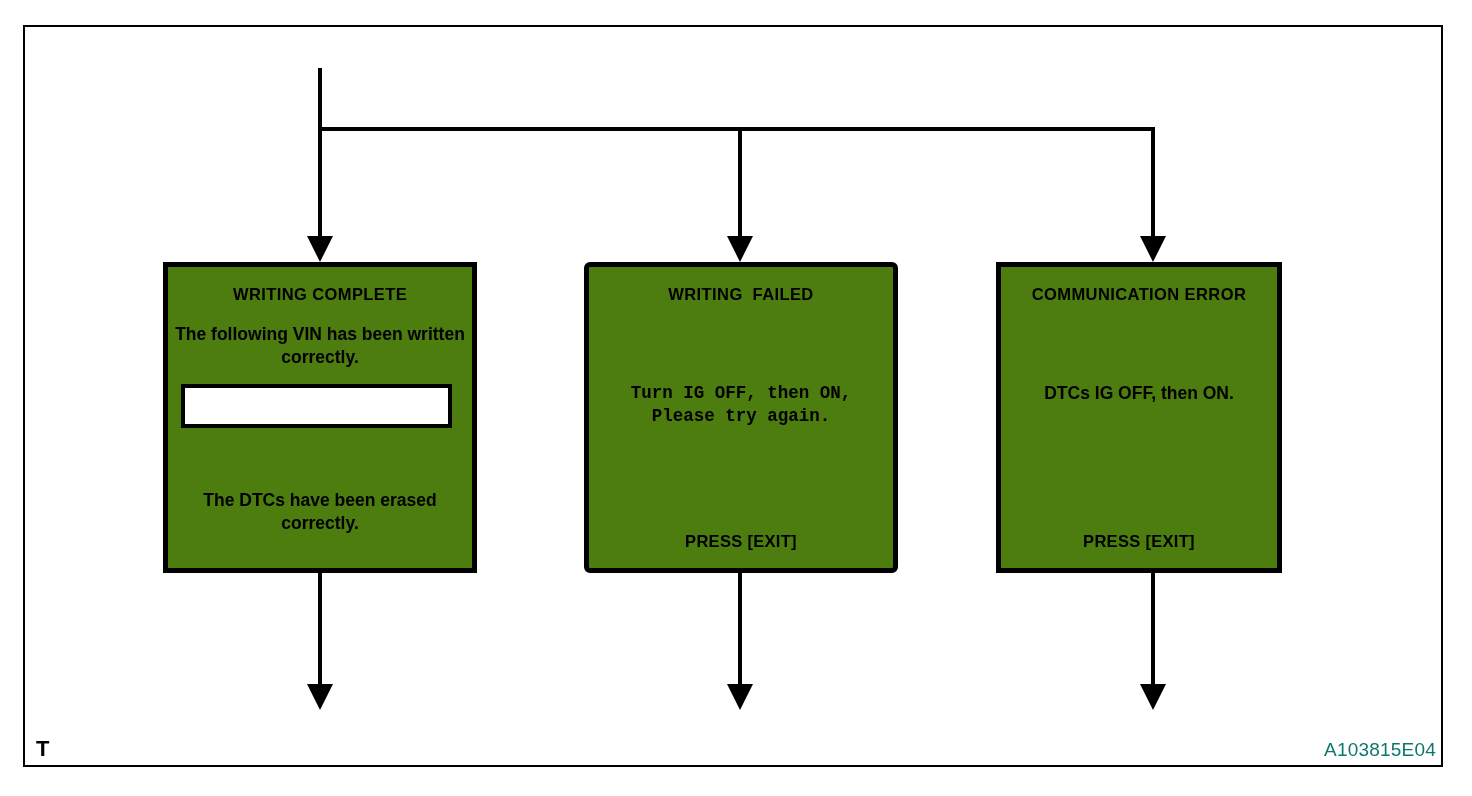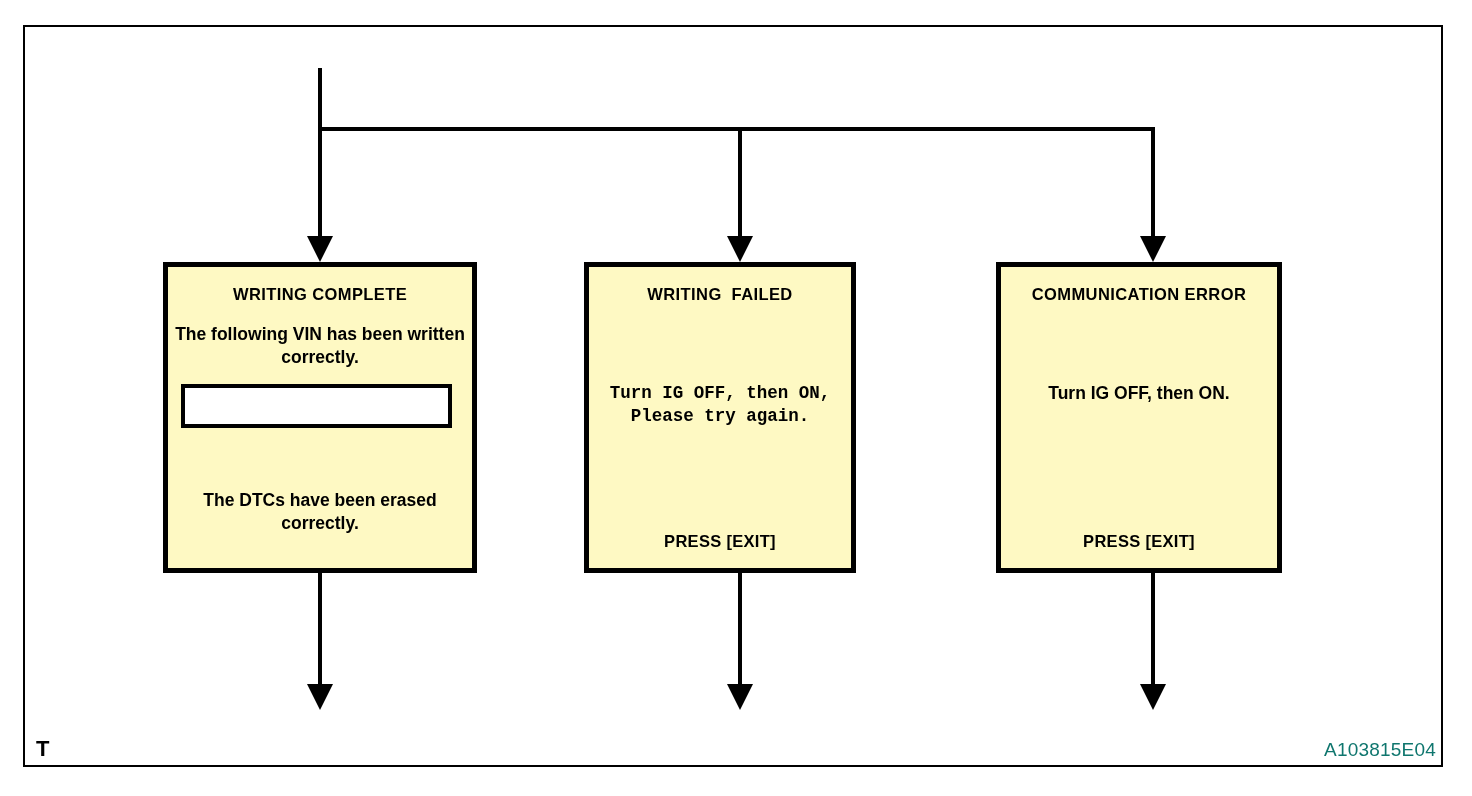--- a/index.html
+++ b/index.html
@@ -51,26 +51,26 @@
     border-left: 13px solid transparent;
     border-right: 13px solid transparent;
     border-top: 26px solid #000000;
   }
 
   
   .screen-box {
     position: absolute;
     border: 5px solid #000000;
     box-sizing: border-box;
-    background: #fef9c3;
+    background: #4d7c0f;
     top: 262px;
     height: 311px;
   }
   .box-1 { left: 163px; width: 314px; }
-  .box-2 { left: 584px; width: 272px; }
+  .box-2 { left: 584px; width: 314px; border-radius: 6px; }
   .box-3 { left: 996px; width: 286px; }
 
   .box-inner {
     position: relative;
     width: 100%;
     height: 100%;
   }
 
   .box-title {
     position: absolute;
@@ -179,21 +179,21 @@
     <div class="box-inner">
       <div class="box-title">WRITING  FAILED</div>
       <div class="box-body body-2">Turn IG OFF, then ON, Please try again.</div>
       <div class="box-footer">PRESS [EXIT]</div>
     </div>
   </div>
 
   <div class="screen-box box-3">
     <div class="box-inner">
       <div class="box-title">COMMUNICATION ERROR</div>
-      <div class="box-body body-3">Turn IG OFF, then ON.</div>
+      <div class="box-body body-3">DTCs IG OFF, then ON.</div>
       <div class="box-footer">PRESS [EXIT]</div>
     </div>
   </div>
 
   <div class="vline" style="left:318px; top:573px; height:114px;"></div>
   <div class="arrowhead" style="left:307px; top:684px;"></div>
 
   <div class="vline" style="left:738px; top:573px; height:114px;"></div>
   <div class="arrowhead" style="left:727px; top:684px;"></div>
 

